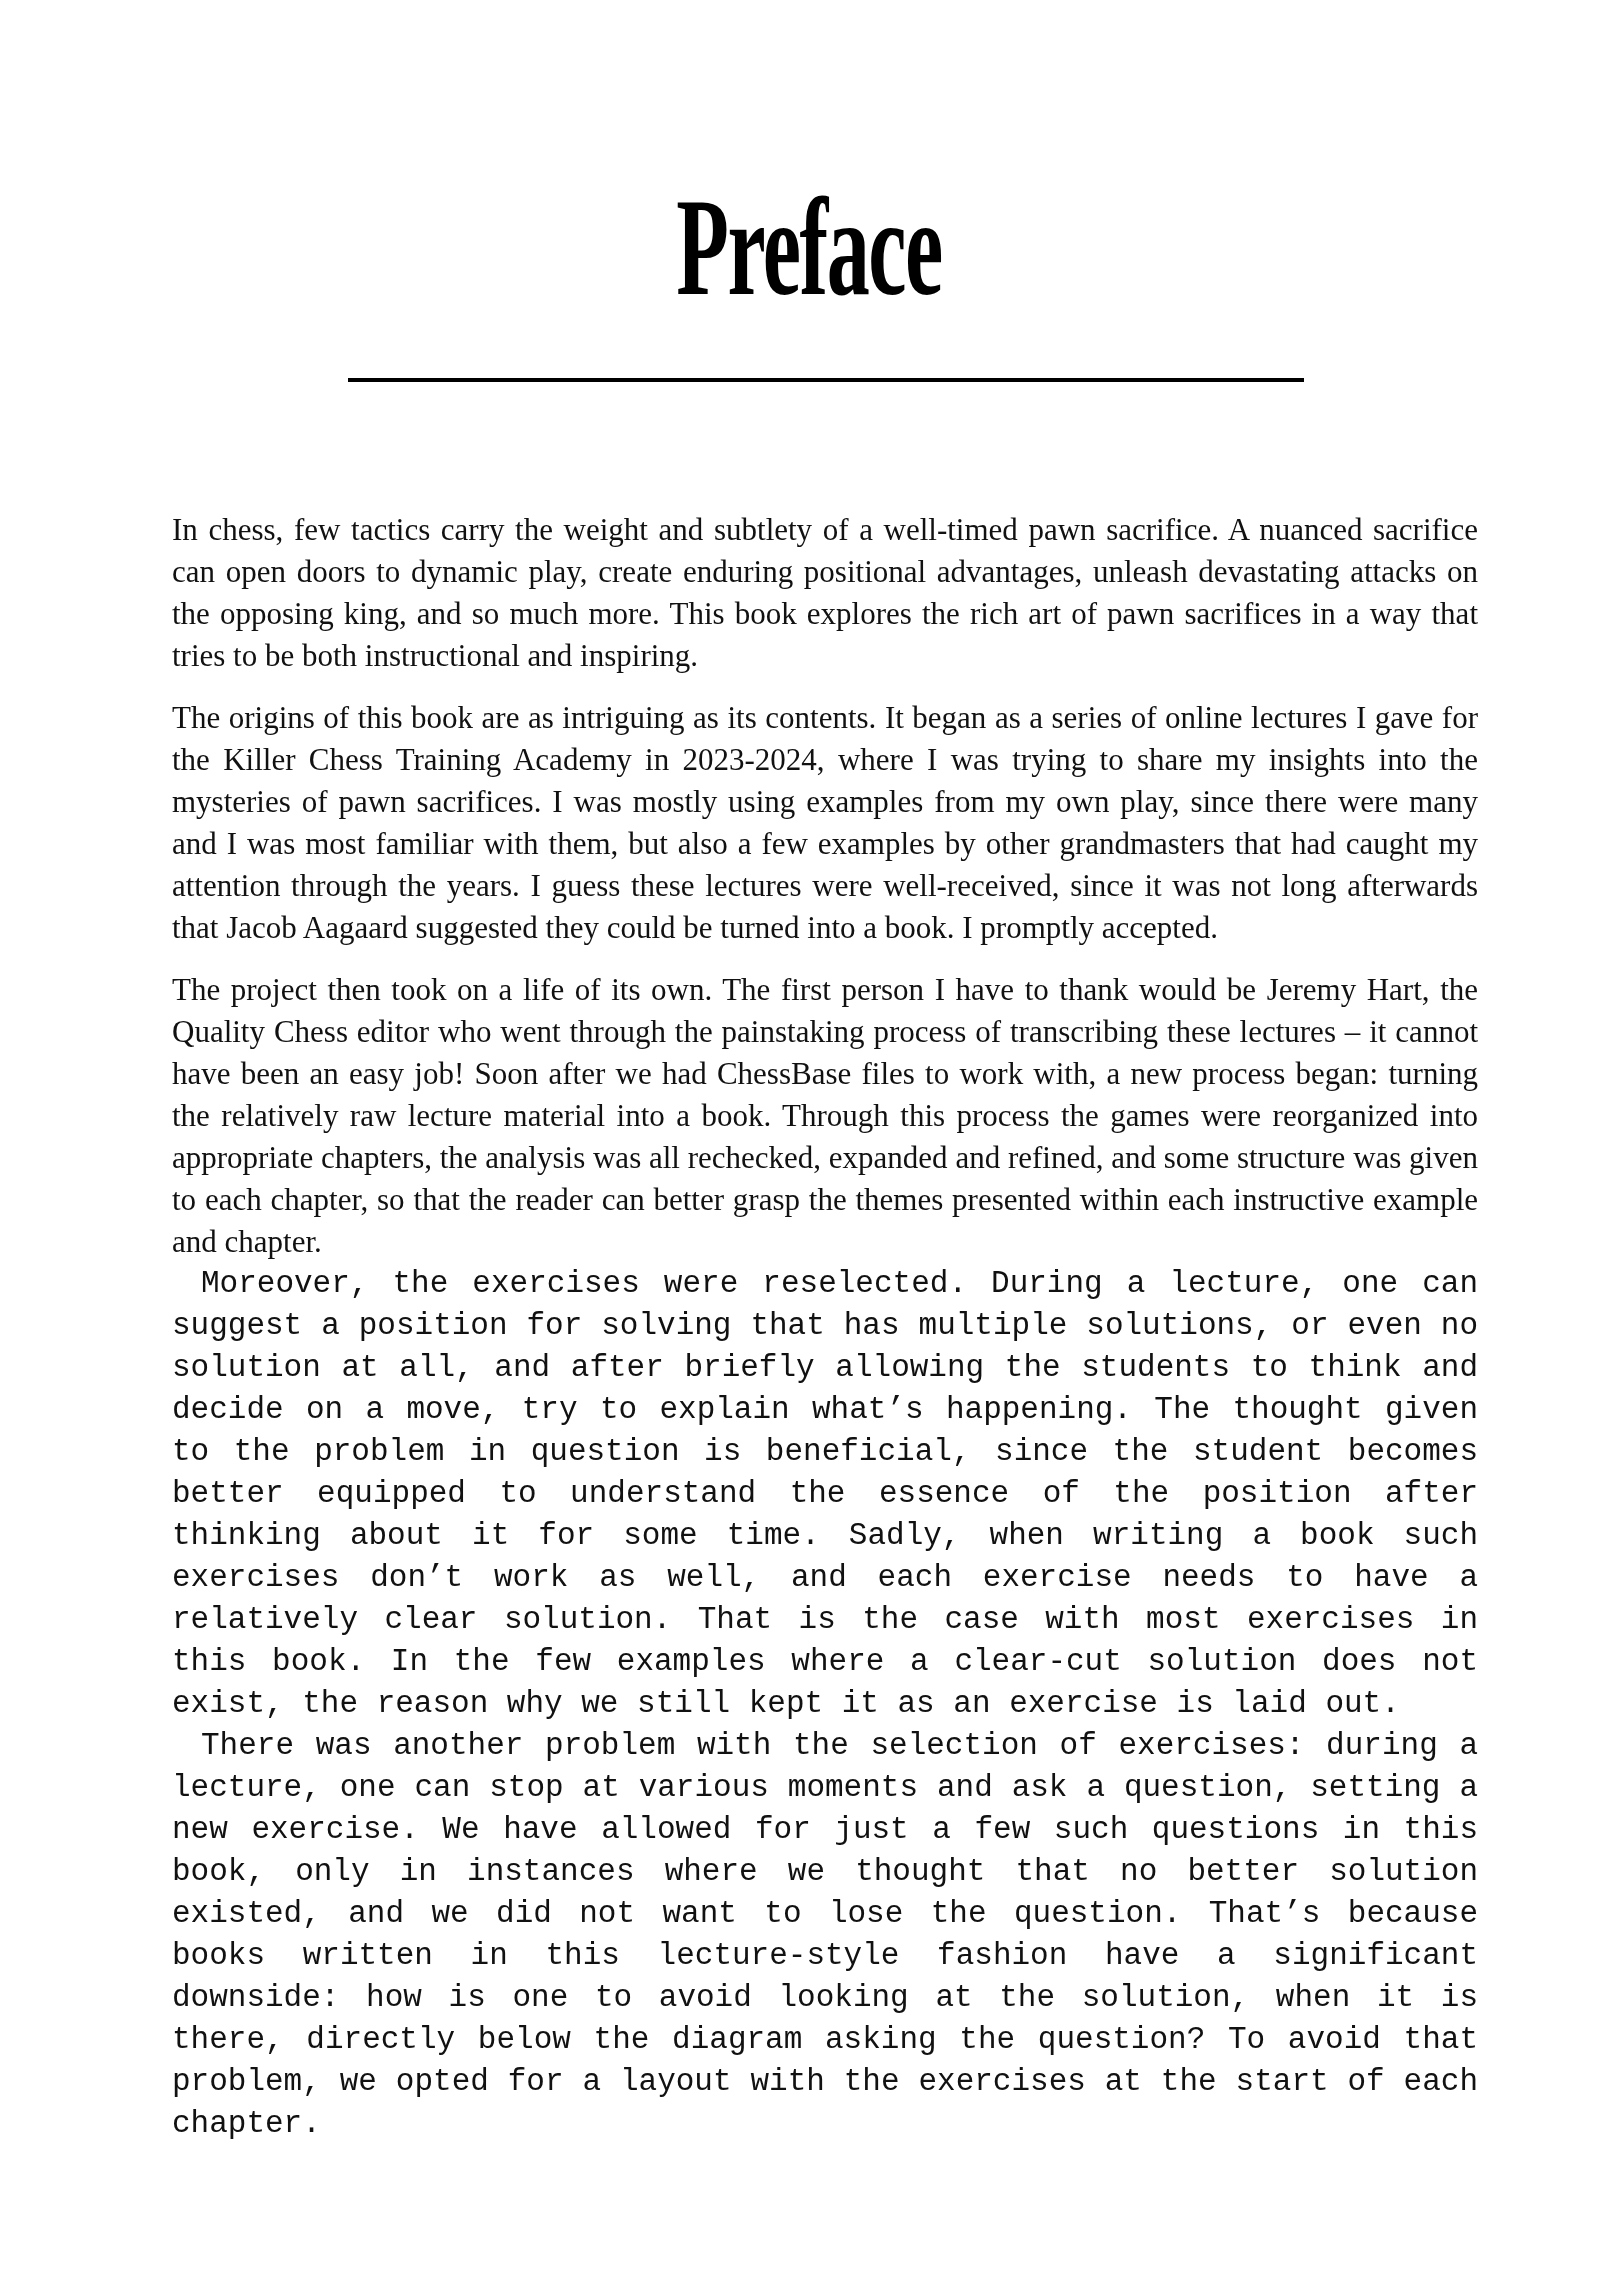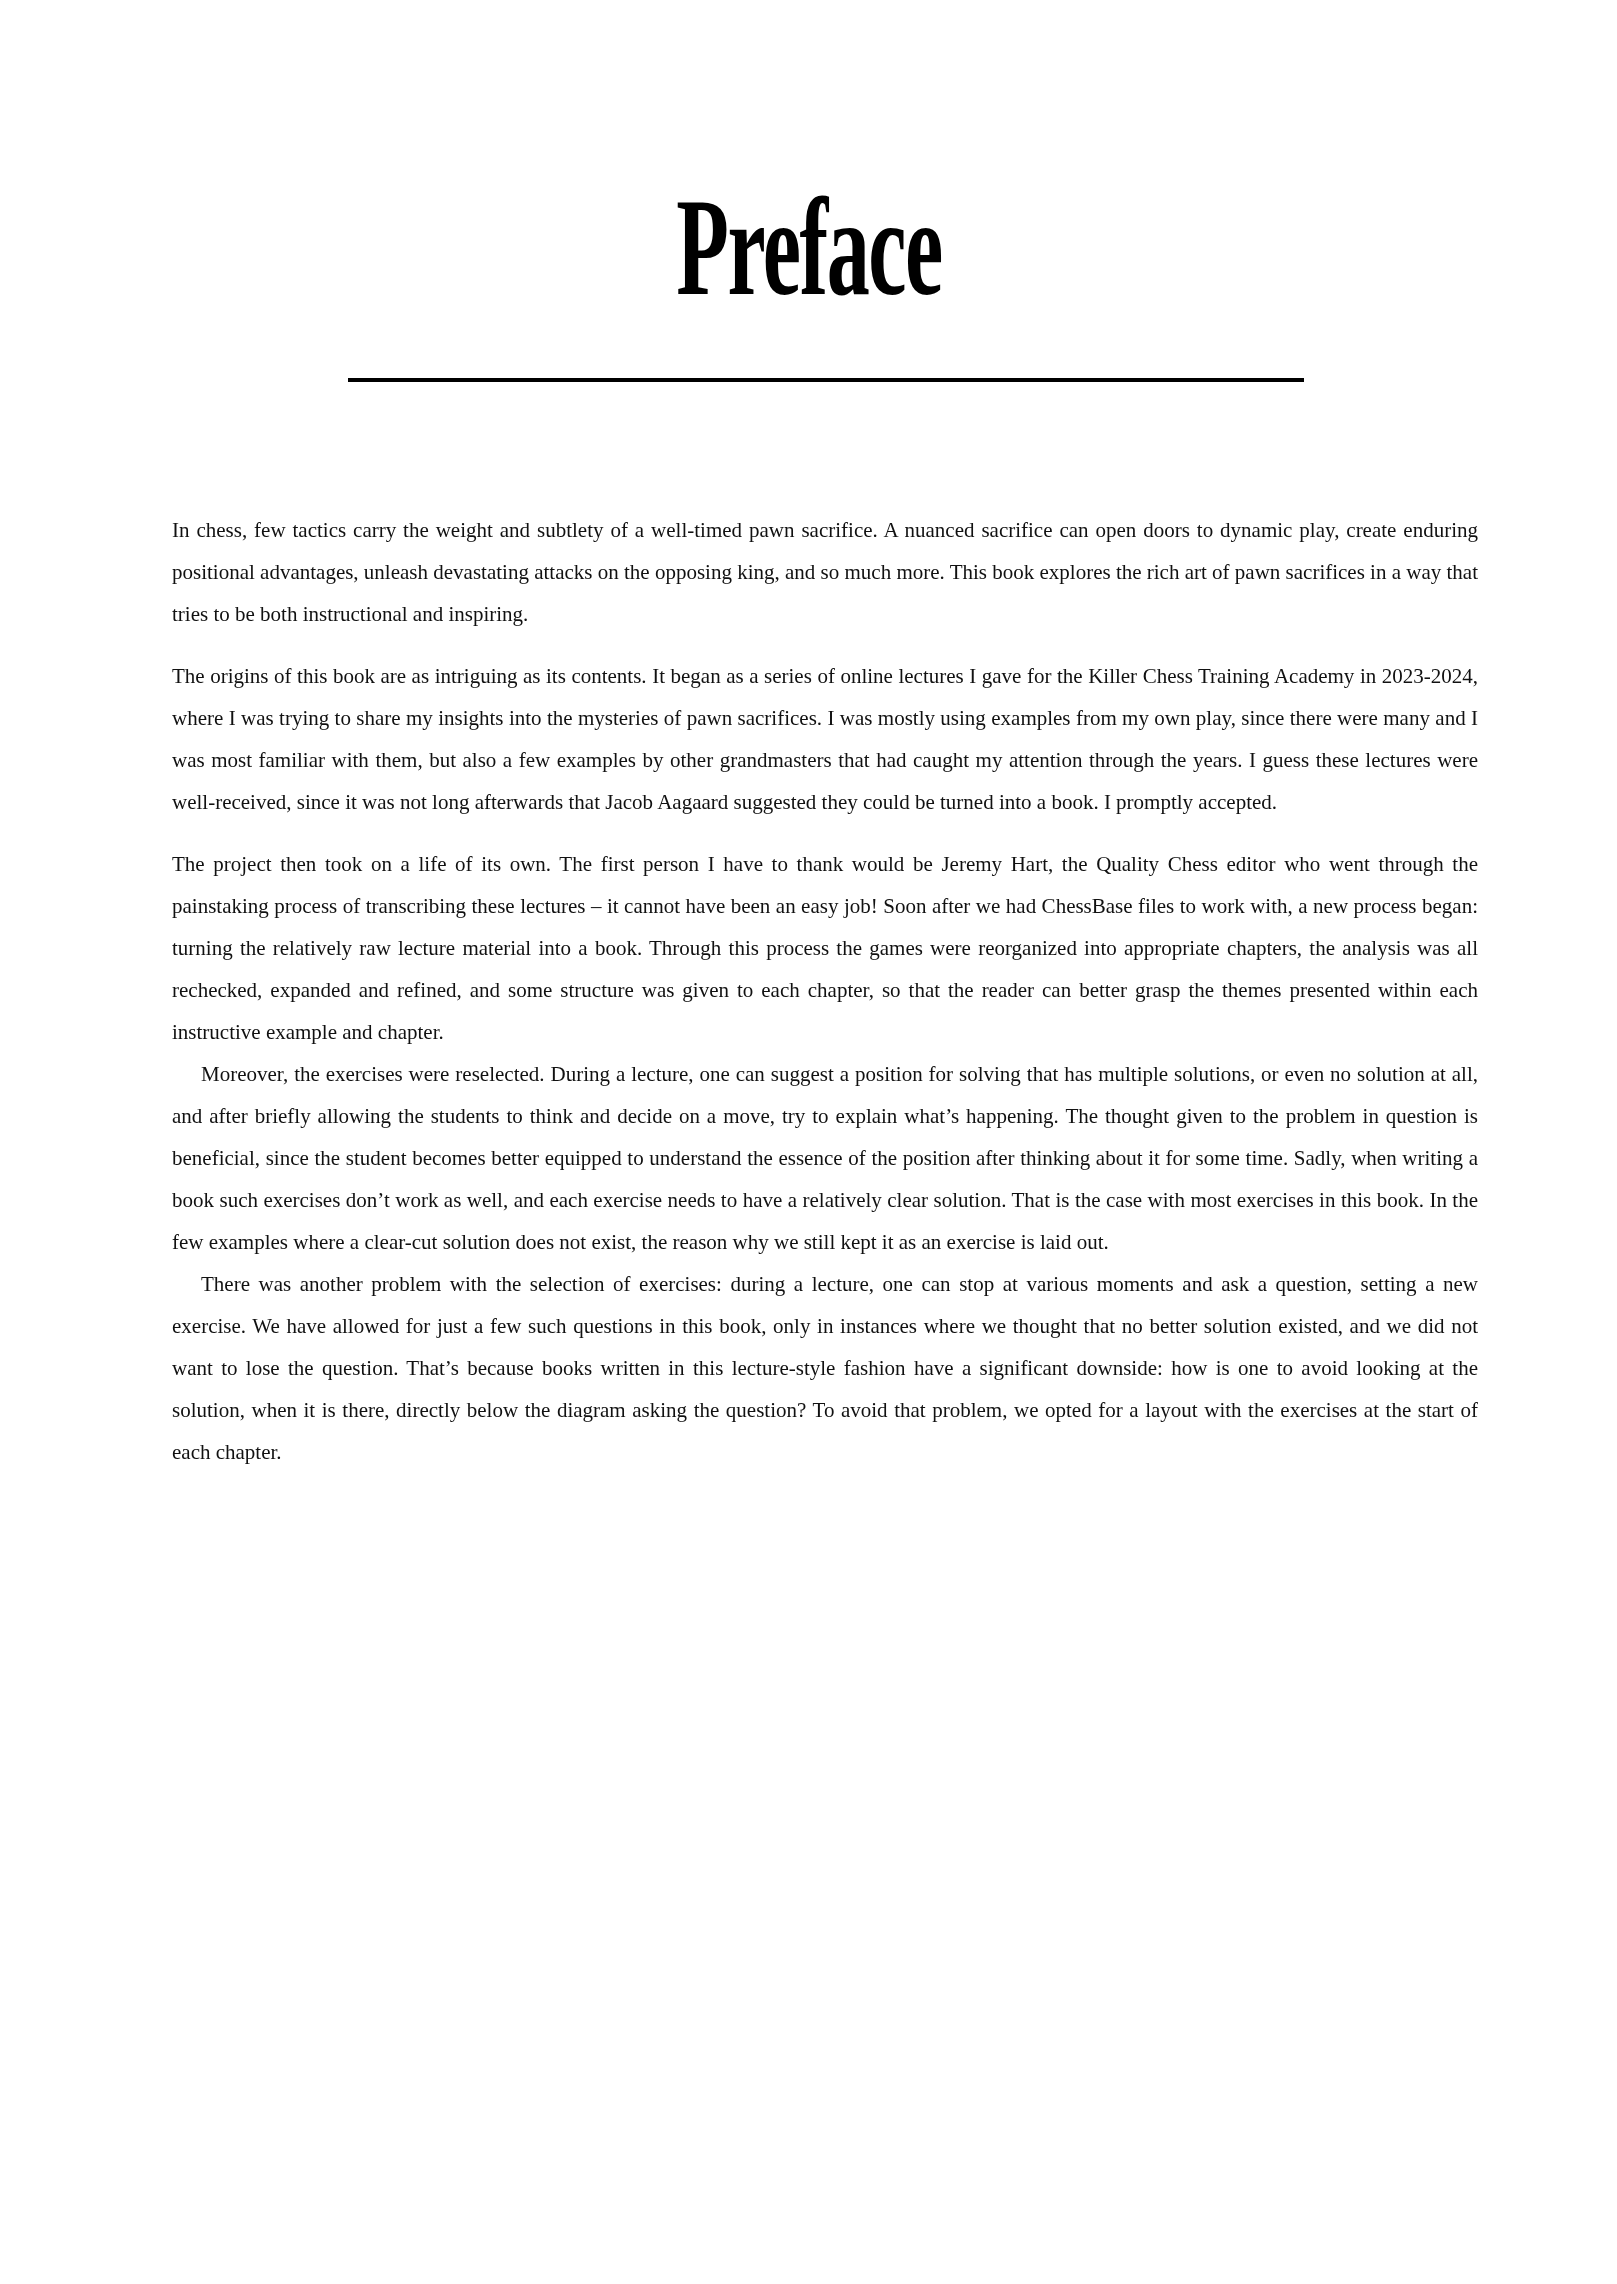--- a/index.html
+++ b/index.html
@@ -51,35 +51,36 @@
       width: 956px;
       height: 4px;
       background: #000000;
     }
     .body-text {
       position: absolute;
       left: 172px;
       top: 509px;
       width: 1306px;
       font-family: "Liberation Serif", "DejaVu Serif", serif;
-      font-size: 21px;
+      font-size: 31px;
       line-height: 42px;
       color: #111111;
       text-align: justify;
       text-align-last: left;
       hyphens: none;
     }
     .body-text p {
       margin: 0;
     }
     .body-text p.gap {
       margin-top: 20px;
     }
     .body-text p.indent {
       text-indent: 29px;
+      font-family: Liberation Mono, monospace;
     }
   </style>
 </head>
 <body>
 
 <div class="page">
   <div class="title-wrap">
     <h1 class="title">Preface</h1>
   </div>
   <div class="title-rule"></div>

